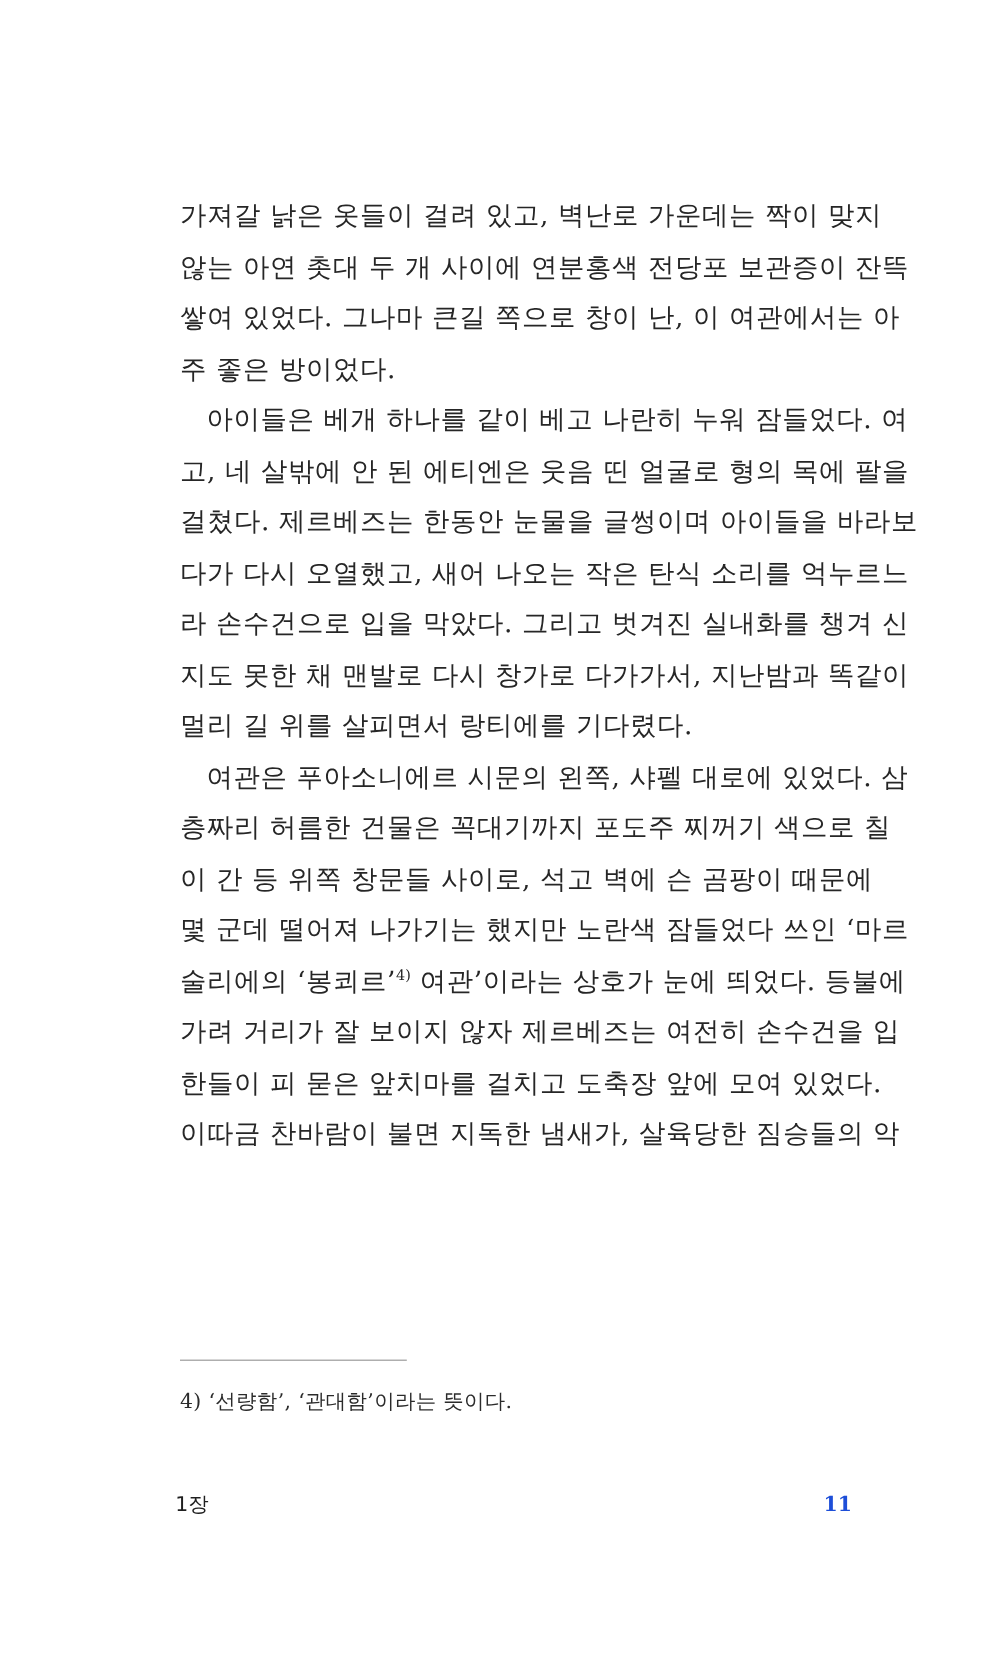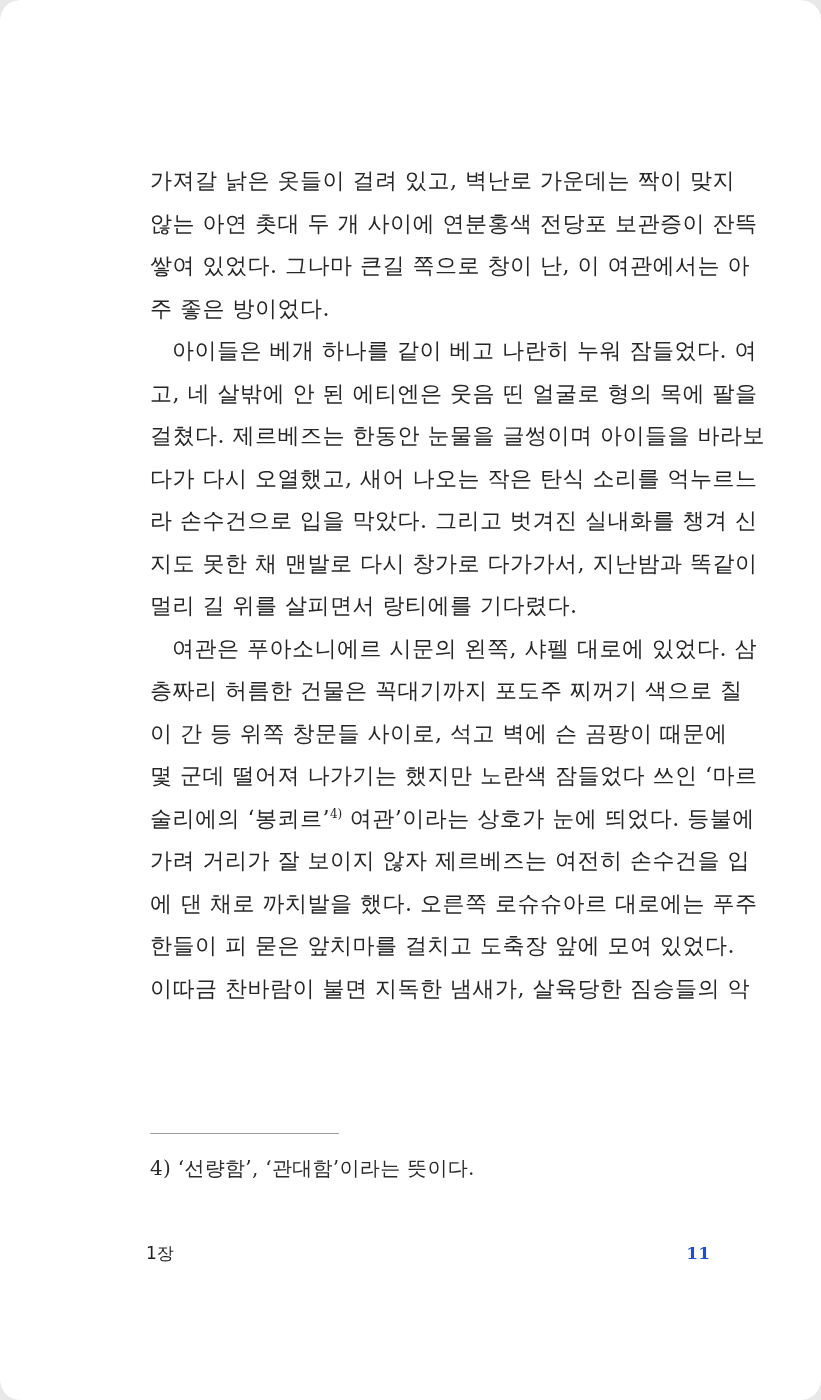--- a/index.html
+++ b/index.html
@@ -1,15 +1,15 @@
 <!DOCTYPE html>
 <html><head>
 <meta charset="utf-8">
 <style>
-  * { margin: 0; padding: 0; box-sizing: border-box; border-radius: 20px; }
+  * { margin: 0; padding: 0; box-sizing: border-box; }
   html, body { background: #e8e8e8; }
   .page {
     position: relative;
     width: 821px;
     height: 1400px;
     background: #ffffff;
     font-family: "DejaVu Serif", "Liberation Serif", serif;
     color: #262626;
     overflow: hidden;
   }
@@ -47,21 +47,21 @@
     width: 189px;
     height: 0;
     border: none;
     border-top: 1px solid #9b9b9b;
   }
   .footnote {
     position: absolute;
     left: 150px;
     top: 1155px;
     width: 560px;
-    font-size: 20px;
+    font-size: 17px;
     line-height: 26px;
     color: #2b2b2b;
     letter-spacing: 0.3px;
   }
   .footer {
     position: absolute;
     left: 146px;
     top: 1242px;
     width: 564px;
     display: flex;
@@ -96,21 +96,20 @@
       <div class="line">다가 다시 오열했고, 새어 나오는 작은 탄식 소리를 억누르느</div>
       <div class="line">라 손수건으로 입을 막았다. 그리고 벗겨진 실내화를 챙겨 신</div>
       <div class="line">지도 못한 채 맨발로 다시 창가로 다가가서, 지난밤과 똑같이</div>
       <div class="line para-end">멀리 길 위를 살피면서 랑티에를 기다렸다.</div>
       <div class="line indent">여관은 푸아소니에르 시문의 왼쪽, 샤펠 대로에 있었다. 삼</div>
       <div class="line">층짜리 허름한 건물은 꼭대기까지 포도주 찌꺼기 색으로 칠</div>
       <div class="line">이 간 등 위쪽 창문들 사이로, 석고 벽에 슨 곰팡이 때문에</div>
       <div class="line">몇 군데 떨어져 나가기는 했지만 노란색 잠들었다 쓰인 ‘마르</div>
       <div class="line">술리에의 ‘봉쾨르’<sup>4)</sup> 여관’이라는 상호가 눈에 띄었다. 등불에</div>
       <div class="line">가려 거리가 잘 보이지 않자 제르베즈는 여전히 손수건을 입</div>
-      <div class="line">에 댄 채로 까치발을 했다. 오른쪽 로슈슈아르 대로에는 푸주</div>
       <div class="line">한들이 피 묻은 앞치마를 걸치고 도축장 앞에 모여 있었다.</div>
       <div class="line">이따금 찬바람이 불면 지독한 냄새가, 살육당한 짐승들의 악</div>
     </div>
 
   <hr class="footnote-separator">
 
   <div class="footnote">4) ‘선량함’, ‘관대함’이라는 뜻이다.</div>
 
   <div class="footer">
     <span class="footer-chapter">1장</span>

